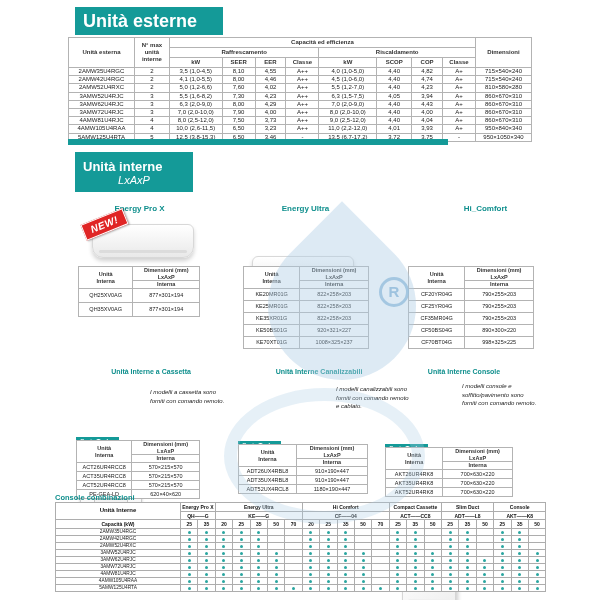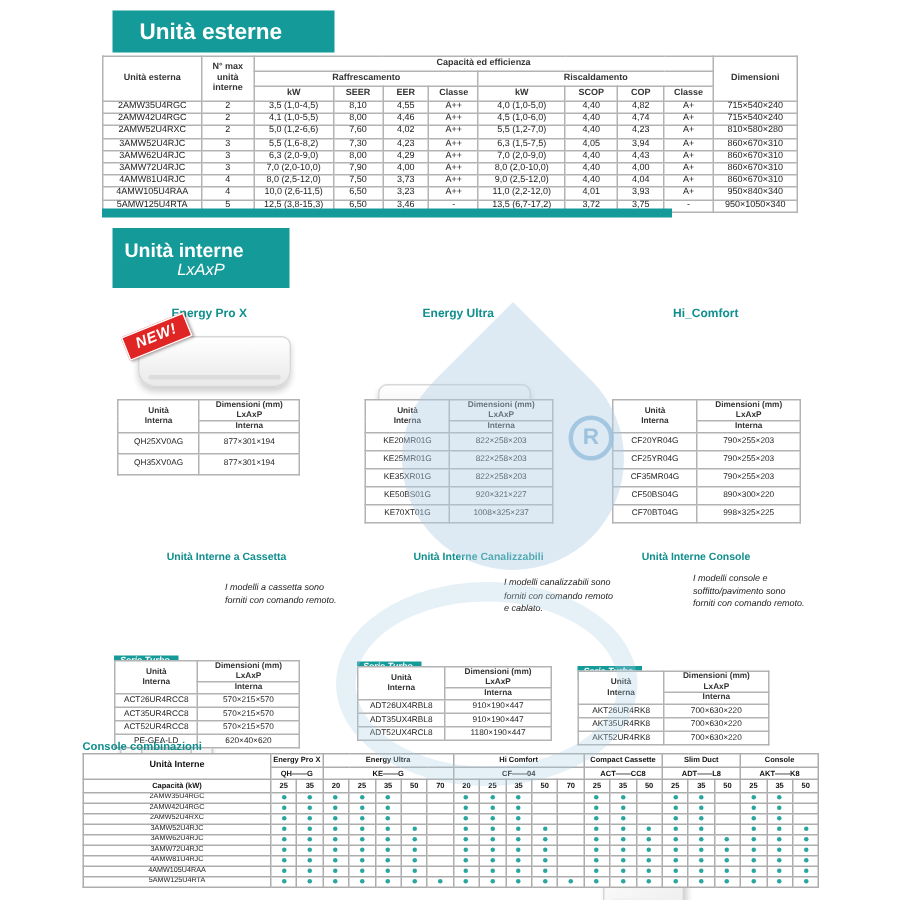--- a/index.html
+++ b/index.html
@@ -2,21 +2,21 @@
 <html><head>
 <meta charset="utf-8">
 <style>
   html,body{margin:0;padding:0;background:#fff;}
   .page{position:relative;width:600px;height:600px;background:#fff;overflow:hidden;
         font-family:"Liberation Sans",sans-serif;color:#222;}
   .abs{position:absolute;}
 
   
   .teal-box{background:#149a98;color:#fff;display:flex;flex-direction:column;justify-content:center;}
-  .hdr-main{font-size:15px;font-weight:bold;padding-left:18px;}
+  .hdr-main{font-size:18px;font-weight:bold;padding-left:8px;}
   .hdr-sub{font-size:11px;font-style:italic;text-align:center;}
   .teal-bar{background:#149a98;}
 
   
   table{border-collapse:collapse;background:#fff;}
   .spec th,.spec td{border:1px solid #b3b3b3;text-align:center;padding:0;line-height:1.2;}
   .spec th{font-weight:bold;color:#333;}
   .pre{white-space:pre-line;}
 
   .ext{width:464px;font-size:6px;}
@@ -319,21 +319,21 @@
           <td class="c1">KE50BS01G</td>
           <td class="c2">920×321×227</td>
         </tr>
         <tr>
           <td class="c1">KE70XT01G</td>
           <td class="c2">1008×325×237</td>
         </tr>
       </tbody>
     </table>
 
-  <div class="abs wall-title" style="left:403px;top:204px;width:135px;">Hi_Comfort</div>
+  <div class="abs wall-title" style="left:418px;top:204px;width:135px;">Hi_Comfort</div>
   <div class="abs ac-wall" style="left:412px;top:220px;width:106px;height:34px;">
       <div class="vent"></div>
     </div>
   <table class="abs spec dim r11" style="left:408px;top:266px;width:126px;">
       <thead>
         <tr>
           <th class="pre c1" rowspan="2">Unità
 Interna</th>
           <th class="pre c2">Dimensioni (mm)
 LxAxP</th>

